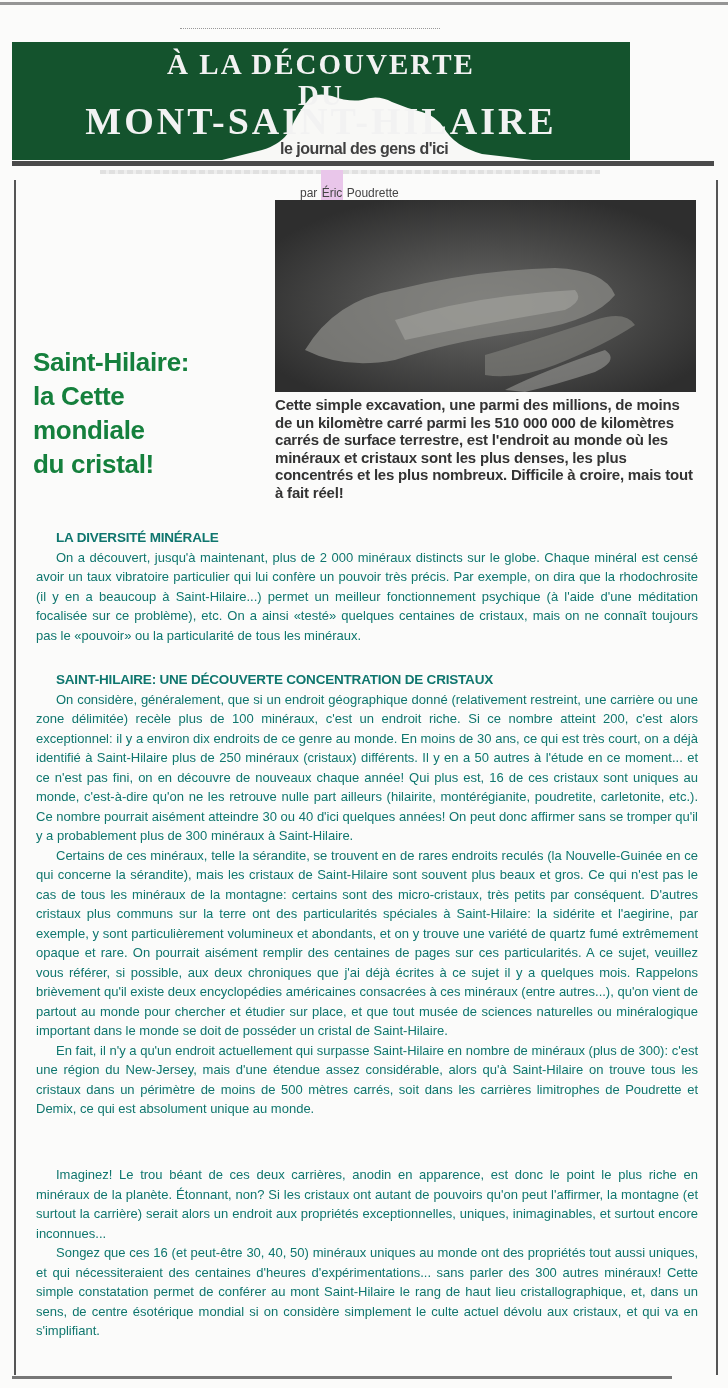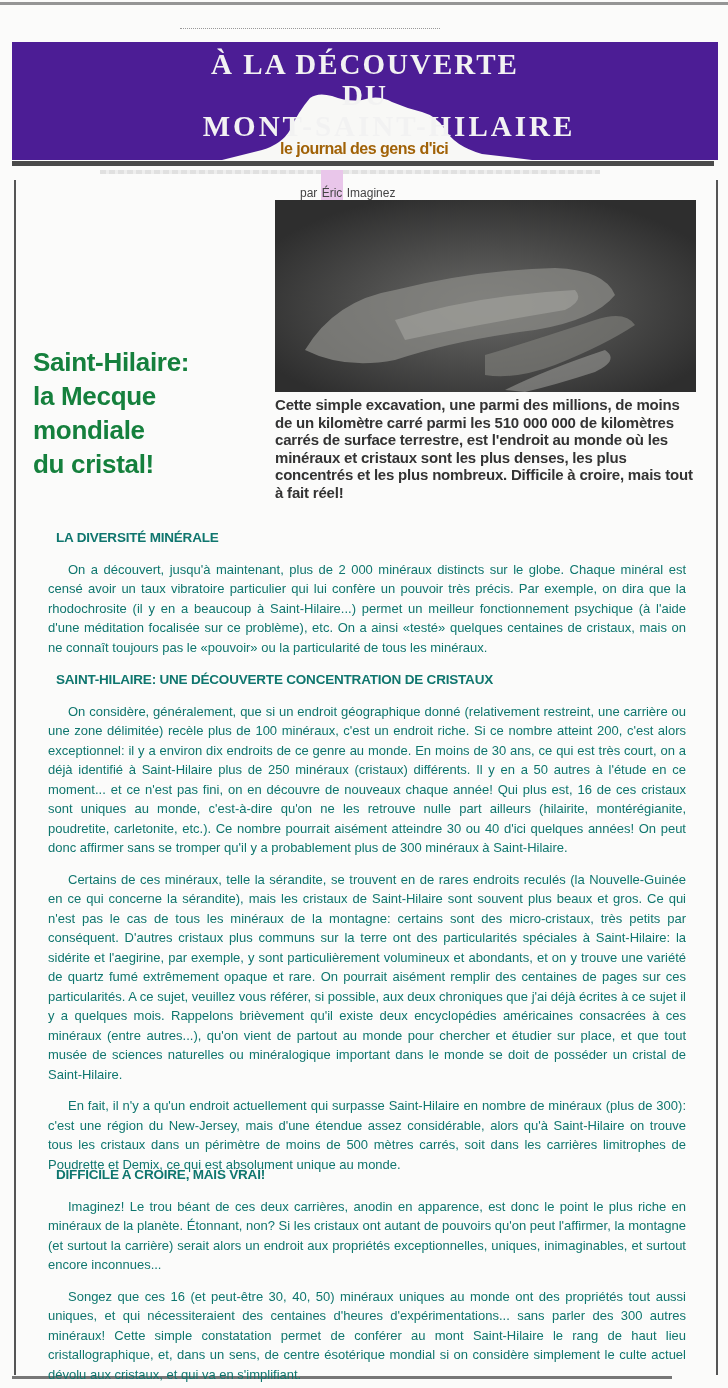--- a/index.html
+++ b/index.html
@@ -3,34 +3,34 @@
 <meta charset="utf-8">
 <style>
   html, body { margin: 0; padding: 0; }
   body {
     width: 728px; height: 1388px; background: #fbfbfa; position: relative; overflow: hidden;
     font-family: "Liberation Sans", sans-serif; color: #2a2a2a;
   }
   .top-rule { position: absolute; left: 0; top: 2px; width: 728px; height: 3px; background: #6a6a6a; opacity: .7; }
   .dotted-rule { position: absolute; left: 180px; top: 28px; width: 260px; height: 1px; border-top: 1px dotted #999; }
   .banner {
-    position: absolute; left: 12px; top: 42px; width: 706px; height: 118px;
-    background: #4c1d95; overflow: hidden;
+    position: absolute; left: 12px; top: 42px; width: 618px; height: 118px;
+    background: #14532d; overflow: hidden;
   }
   .banner svg.mountain { position: absolute; left: 0; top: 0; }
   .banner-title {
     position: absolute; left: 0; width: 100%; text-align: center; color: #f2f2f2;
     font-family: "Liberation Serif", serif; font-weight: bold; letter-spacing: 2px; line-height: 1;
   }
   .bt1 { top: 8px; font-size: 29px; }
   .bt2 { top: 39px; font-size: 29px; }
-  .bt3 { top: 70px; font-size: 29px; letter-spacing: 3px; padding-left: 24px; }
+  .bt3 { top: 60px; font-size: 38px; letter-spacing: 3px; }
   .tagline {
     position: absolute; left: 280px; top: 140px; font-size: 16px; font-weight: bold; letter-spacing: -0.5px;
-    color: #a16207; z-index: 2; text-align: right;
+    color: #404040; z-index: 2; text-align: right;
   }
   .banner-underline { position: absolute; left: 12px; top: 161px; width: 702px; height: 5px; background: #4a4a4a; }
   .ghost-text { position: absolute; left: 100px; top: 170px; width: 500px; height: 4px; background: repeating-linear-gradient(90deg,#cfcfcf 0 6px,#e6e6e6 6px 9px); opacity: .6; }
   .frame { position: absolute; left: 14px; top: 180px; width: 700px; height: 1195px;
     border-left: 2px solid #555; border-right: 2px solid #555; }
   .frame-bottom { position: absolute; left: 12px; top: 1376px; width: 660px; height: 3px; background: #777; }
   .byline { position: absolute; left: 300px; top: 186px; font-size: 12px; color: #444; }
   .byline .hl { background: #e9c6ea; padding: 16px 1px; }
   .photo {
     position: absolute; left: 275px; top: 200px; width: 421px; height: 192px; background: #3a3a3a; overflow: hidden;
@@ -38,21 +38,21 @@
   .caption {
     position: absolute; left: 275px; top: 396px; width: 424px; font-size: 15px; font-weight: bold;
     line-height: 17.5px; color: #333; text-align: left; letter-spacing: -0.2px;
   }
   .headline {
     position: absolute; left: 33px; top: 345px; font-size: 26px; font-weight: bold; line-height: 34px;
     color: #15803d; letter-spacing: -0.3px;
   }
   .body { position: absolute; left: 36px; width: 662px; font-size: 13px; line-height: 19.5px; color: #0f766e; text-align: justify; }
   .sec-title { font-weight: bold; font-size: 13.5px; margin-left: 20px; letter-spacing: -0.2px; }
-  .para { text-indent: 20px; margin: 12px; }
+  .para { text-indent: 20px; margin: 0; }
 </style>
 </head>
 <body>
 
 <div class="top-rule"></div>
 <div class="dotted-rule"></div>
 
 <div class="banner">
   <svg class="mountain" width="702" height="118" viewBox="0 0 702 118">
     <path d="M210 118 L250 108 Q270 102 278 88 Q286 70 298 56 Q306 50 320 54 Q336 60 350 58 Q366 52 380 60 Q394 66 410 70 Q424 74 432 86 Q442 104 470 112 L520 118 Z" fill="#f8f8f6"></path>
@@ -64,21 +64,21 @@
 <div class="tagline">le journal des gens d'ici</div>
 <div class="banner-underline"></div>
 <div class="ghost-text"></div>
 
 <div class="frame"></div>
 <div class="frame-bottom"></div>
 
 <div class="byline">
   <span>par</span>
   <span class="hl">Éric</span>
-  <span>Imaginez</span>
+  <span>Poudrette</span>
 </div>
 
 <div class="photo">
   <svg width="421" height="192" viewBox="0 0 421 192">
     <defs>
       <radialGradient id="g1" cx="50%" cy="55%" r="60%">
         <stop offset="0" stop-color="#6a6a68"></stop>
         <stop offset="1" stop-color="#2e2e2e"></stop>
       </radialGradient>
     </defs>
@@ -87,34 +87,33 @@
     <path d="M120 120 Q200 95 300 90 Q310 100 290 110 Q200 125 130 140 Z" fill="#a5a5a0" opacity=".6"></path>
     <path d="M210 155 Q260 140 320 120 Q350 110 360 125 Q330 145 280 165 Q240 180 210 175 Z" fill="#7c7c78" opacity=".7"></path>
     <path d="M230 190 Q270 170 330 150 Q345 160 320 172 Q280 185 250 192 Z" fill="#9a9a96" opacity=".6"></path>
   </svg>
 </div>
 
 <div class="caption">Cette simple excavation, une parmi des millions, de moins de un kilomètre carré parmi les 510 000 000 de kilomètres carrés de surface terrestre, est l'endroit au monde où les minéraux et cristaux sont les plus denses, les plus concentrés et les plus nombreux. Difficile à croire, mais tout à fait réel!</div>
 
 <div class="headline">
   <div>Saint-Hilaire:</div>
-  <div>la Mecque</div>
+  <div>la Cette</div>
   <div>mondiale</div>
   <div>du cristal!</div>
 </div>
 
 <div class="body" style="top:528px;">
   <div class="sec-title">LA DIVERSITÉ MINÉRALE</div>
   <p class="para">On a découvert, jusqu'à maintenant, plus de 2 000 minéraux distincts sur le globe. Chaque minéral est censé avoir un taux vibratoire particulier qui lui confère un pouvoir très précis. Par exemple, on dira que la rhodochrosite (il y en a beaucoup à Saint-Hilaire...) permet un meilleur fonctionnement psychique (à l'aide d'une méditation focalisée sur ce problème), etc. On a ainsi «testé» quelques centaines de cristaux, mais on ne connaît toujours pas le «pouvoir» ou la particularité de tous les minéraux.</p>
 </div>
 
 <div class="body" style="top:670px;">
   <div class="sec-title">SAINT-HILAIRE: UNE DÉCOUVERTE CONCENTRATION DE CRISTAUX</div>
   <p class="para">On considère, généralement, que si un endroit géographique donné (relativement restreint, une carrière ou une zone délimitée) recèle plus de 100 minéraux, c'est un endroit riche. Si ce nombre atteint 200, c'est alors exceptionnel: il y a environ dix endroits de ce genre au monde. En moins de 30 ans, ce qui est très court, on a déjà identifié à Saint-Hilaire plus de 250 minéraux (cristaux) différents. Il y en a 50 autres à l'étude en ce moment... et ce n'est pas fini, on en découvre de nouveaux chaque année! Qui plus est, 16 de ces cristaux sont uniques au monde, c'est-à-dire qu'on ne les retrouve nulle part ailleurs (hilairite, montérégianite, poudretite, carletonite, etc.). Ce nombre pourrait aisément atteindre 30 ou 40 d'ici quelques années! On peut donc affirmer sans se tromper qu'il y a probablement plus de 300 minéraux à Saint-Hilaire.</p>
   <p class="para">Certains de ces minéraux, telle la sérandite, se trouvent en de rares endroits reculés (la Nouvelle-Guinée en ce qui concerne la sérandite), mais les cristaux de Saint-Hilaire sont souvent plus beaux et gros. Ce qui n'est pas le cas de tous les minéraux de la montagne: certains sont des micro-cristaux, très petits par conséquent. D'autres cristaux plus communs sur la terre ont des particularités spéciales à Saint-Hilaire: la sidérite et l'aegirine, par exemple, y sont particulièrement volumineux et abondants, et on y trouve une variété de quartz fumé extrêmement opaque et rare. On pourrait aisément remplir des centaines de pages sur ces particularités. A ce sujet, veuillez vous référer, si possible, aux deux chroniques que j'ai déjà écrites à ce sujet il y a quelques mois. Rappelons brièvement qu'il existe deux encyclopédies américaines consacrées à ces minéraux (entre autres...), qu'on vient de partout au monde pour chercher et étudier sur place, et que tout musée de sciences naturelles ou minéralogique important dans le monde se doit de posséder un cristal de Saint-Hilaire.</p>
   <p class="para">En fait, il n'y a qu'un endroit actuellement qui surpasse Saint-Hilaire en nombre de minéraux (plus de 300): c'est une région du New-Jersey, mais d'une étendue assez considérable, alors qu'à Saint-Hilaire on trouve tous les cristaux dans un périmètre de moins de 500 mètres carrés, soit dans les carrières limitrophes de Poudrette et Demix, ce qui est absolument unique au monde.</p>
 </div>
 
 <div class="body" style="top:1165px;">
-  <div class="sec-title">DIFFICILE A CROIRE, MAIS VRAI!</div>
   <p class="para">Imaginez! Le trou béant de ces deux carrières, anodin en apparence, est donc le point le plus riche en minéraux de la planète. Étonnant, non? Si les cristaux ont autant de pouvoirs qu'on peut l'affirmer, la montagne (et surtout la carrière) serait alors un endroit aux propriétés exceptionnelles, uniques, inimaginables, et surtout encore inconnues...</p>
   <p class="para">Songez que ces 16 (et peut-être 30, 40, 50) minéraux uniques au monde ont des propriétés tout aussi uniques, et qui nécessiteraient des centaines d'heures d'expérimentations... sans parler des 300 autres minéraux! Cette simple constatation permet de conférer au mont Saint-Hilaire le rang de haut lieu cristallographique, et, dans un sens, de centre ésotérique mondial si on considère simplement le culte actuel dévolu aux cristaux, et qui va en s'implifiant.</p>
 </div>
 
 </body></html>

